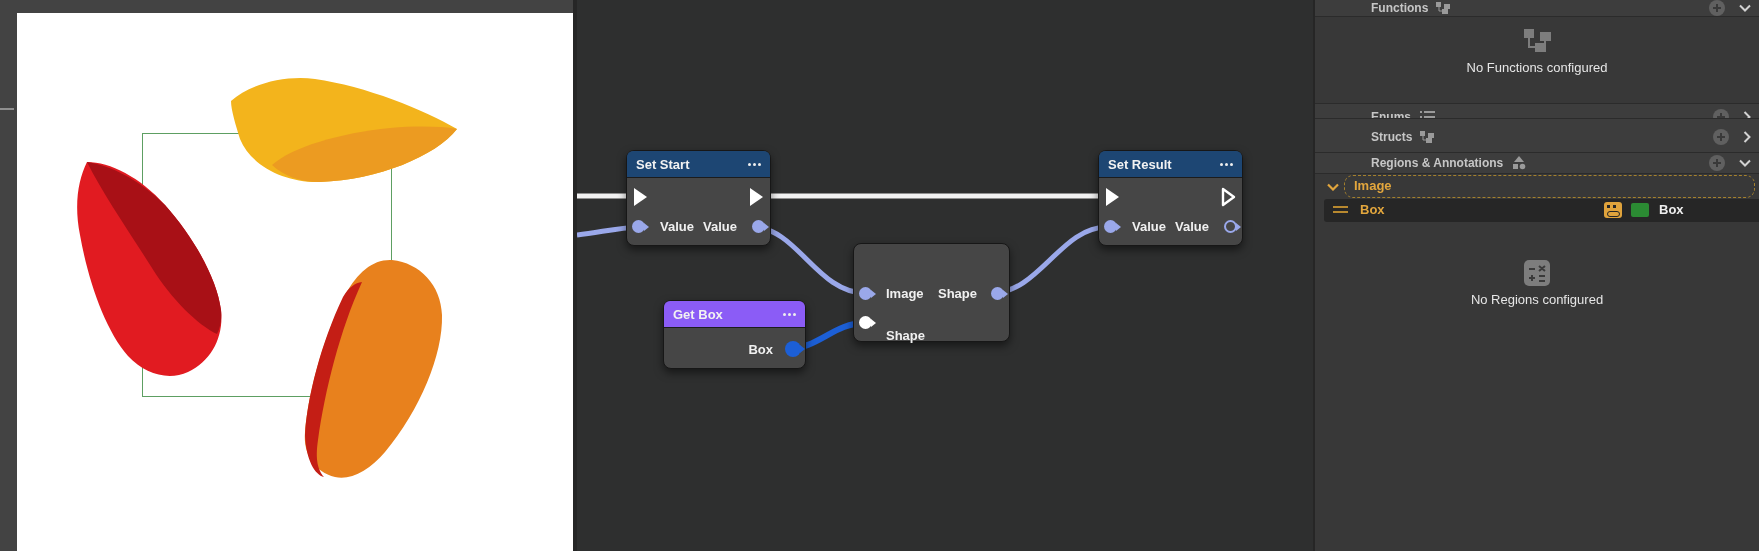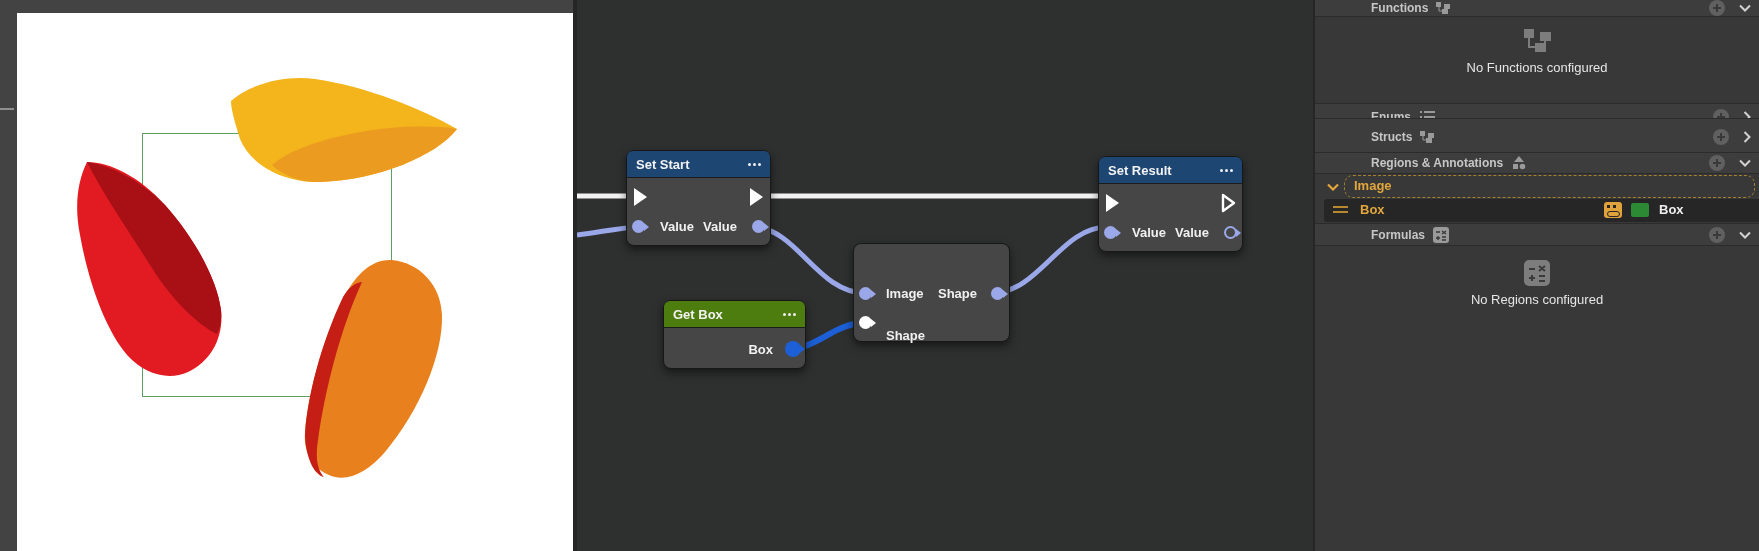--- a/index.html
+++ b/index.html
@@ -111,21 +111,21 @@
           </span>
       </div>
       <span class="exec-in" style="left:7px;top:37px;"></span>
       <span class="exec-in" style="right:7px;top:37px;"></span>
       <span class="pin" style="left:5px;top:69px;"></span>
       <span class="pin-label" style="left:33px;top:68px;">Value</span>
       <span class="pin-label" style="right:33px;top:68px;">Value</span>
       <span class="pin" style="right:5px;top:69px;"></span>
     </div>
 
-    <div class="node" style="left:521px;top:156px;width:145px;height:96px;">
+    <div class="node" style="left:521px;top:150px;width:145px;height:96px;">
       <div class="node-header" style="background:#1d4673;">
         <span class="node-title">Set Result</span>
         <span class="hdr-icons">
             <span class="menu-dots">
               <i></i>
               <i></i>
               <i></i>
             </span>
           </span>
       </div>
@@ -142,21 +142,21 @@
     <div class="node" style="left:276px;top:243px;width:157px;height:99px;">
       <span class="pin" style="left:5px;top:43px;"></span>
       <span class="pin-label" style="left:32px;top:42px;">Image</span>
       <span class="pin-label" style="right:32px;top:42px;">Shape</span>
       <span class="pin" style="right:5px;top:43px;"></span>
       <span class="pin white" style="left:5px;top:72px;"></span>
       <span class="pin-label" style="left:32px;top:84px;">Shape</span>
     </div>
 
     <div class="node" style="left:86px;top:300px;width:143px;height:69px;">
-      <div class="node-header" style="background:#4d7c0f;">
+      <div class="node-header" style="background:#8b5cf6;">
         <span class="node-title">Get Box</span>
         <span class="hdr-icons">
             <span class="menu-dots">
               <i></i>
               <i></i>
               <i></i>
             </span>
           </span>
       </div>
       <span class="pin-label" style="right:32px;top:41px;">Box</span>
@@ -251,33 +251,20 @@
       <span id="box-bars">
           <i></i>
           <i></i>
         </span>
       <span id="box-label" class="amber">Box</span>
       <span id="region-badge"></span>
       <span id="box-swatch" style="background:#2b8a33;"></span>
       <span id="box-value">Box</span>
     </div>
 
-    <div class="prow" style="top:223px;height:23px;">
-      <span class="prow-label">Formulas</span>
-      <svg width="16" height="16" viewBox="0 0 16 16">
-        <rect x="0" y="0" width="16" height="16" rx="3" fill="#9a9a9a"></rect>
-        <path d="M3,5 h4 M9,4 l4,3 M9,7 l4,-3 M3,11 h4 M5,9 v4 M9,10 h4 M9,13 h4" stroke="#3a3a3a" stroke-width="1.4" fill="none"></path>
-      </svg>
-      <span class="prow-right">
-        <span class="plus-btn"></span>
-        <svg width="12" height="8" viewBox="0 0 12 8">
-          <path d="M1,1.5 L6,6.5 L11,1.5" stroke="#d2d2d2" stroke-width="2" fill="none"></path>
-        </svg>
-      </span>
-    </div>
 
     <svg class="center-icon" style="top:260px;" width="26" height="26" viewBox="0 0 26 26">
       <rect x="0" y="0" width="26" height="26" rx="5" fill="#7d7d7d"></rect>
       <path d="M5,9 h6 M15,6 l6,5 M15,11 l6,-5 M5,18 h6 M8,15 v6 M15,16 h6 M15,21 h6" stroke="#3a3a3a" stroke-width="2" fill="none"></path>
     </svg>
     <div class="empty-text" style="top:292px;">No Regions configured</div>
   </div>
 </div>
 
 </body></html>

